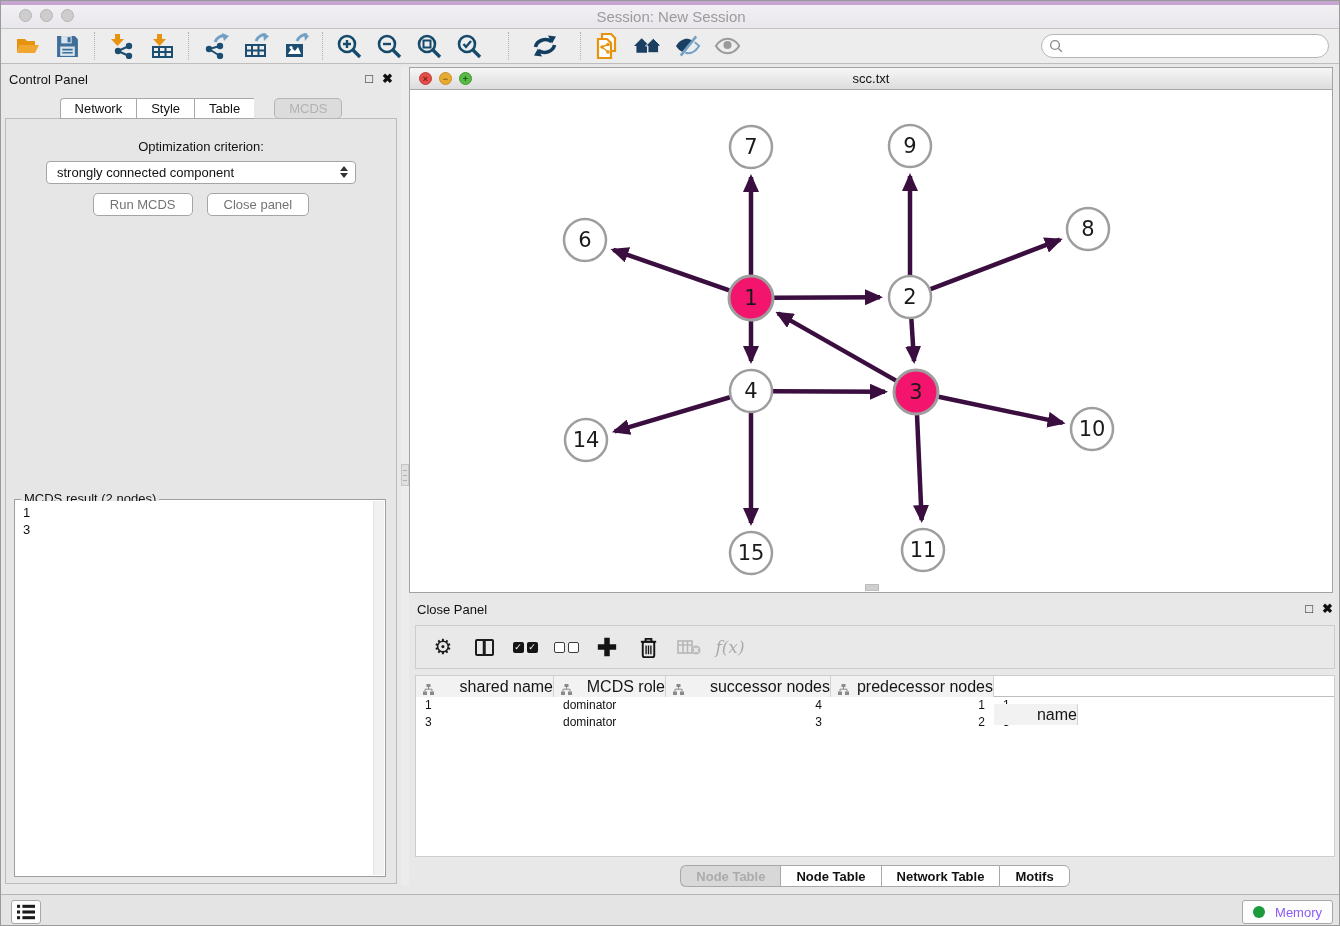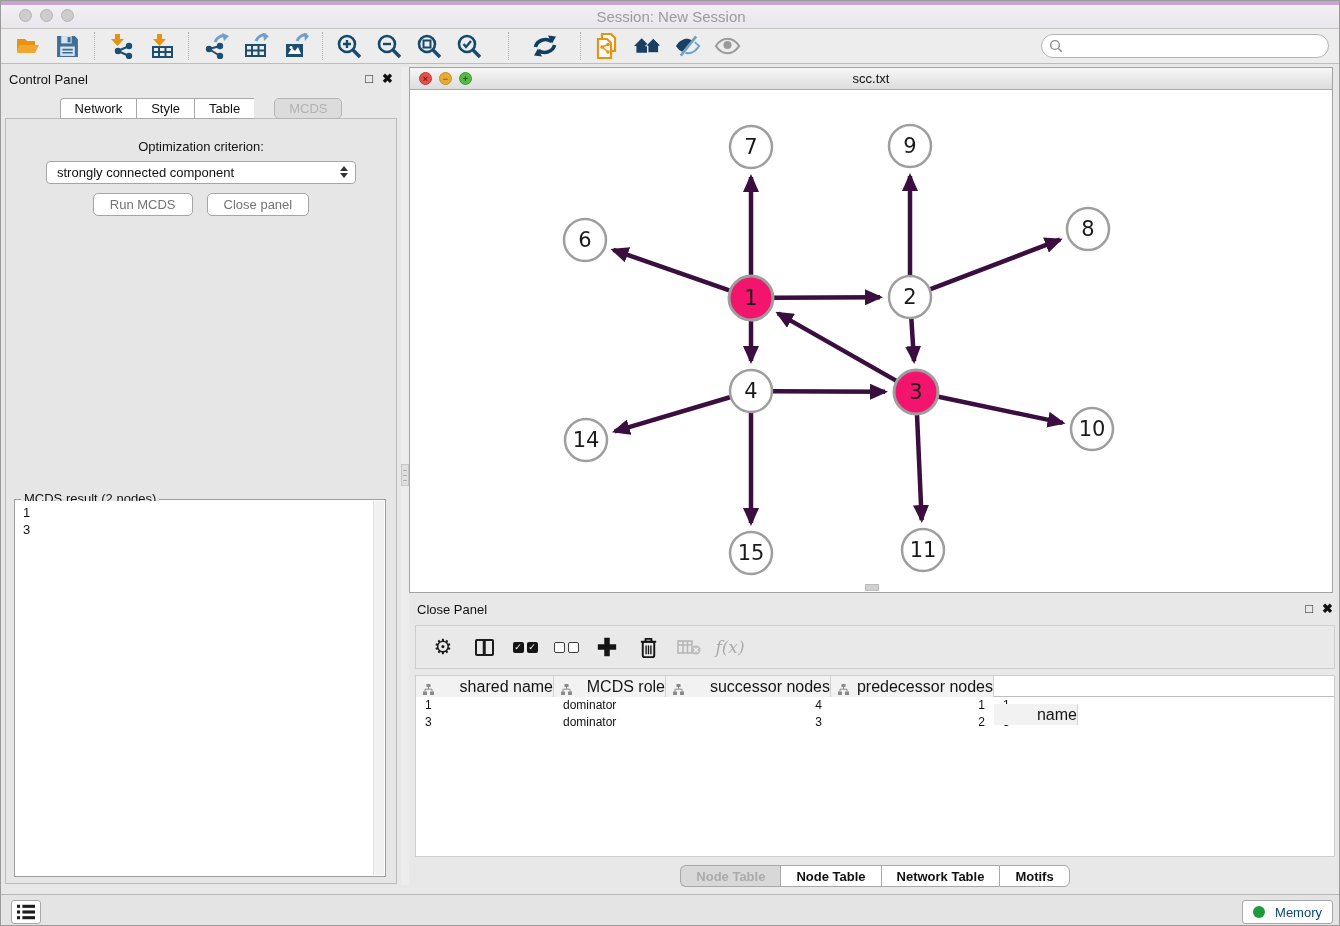--- a/index.html
+++ b/index.html
@@ -112,21 +112,21 @@
   .btab:last-child { border-right:1px solid #a8a8a8; border-radius:0 6px 6px 0; }
   .btab.selected { background:#d8d8d8; color:#ababab; font-weight:bold; }
 
   
   .statusbar { position:absolute; left:0; top:893px; width:1340px; height:33px;
                background:#e4e4e4; border-top:1px solid #b6b6b6; }
   .list-button { position:absolute; left:10px; top:5px; width:30px; height:24px; background:#fdfdfd;
                  border:1px solid #a8a8a8; border-radius:3px; display:flex; align-items:center; justify-content:center; }
   .memory-button { position:absolute; right:8px; top:5px; height:24px; background:#fdfdfd;
                    border:1px solid #a8a8a8; border-radius:3px; display:flex; align-items:center;
-                   gap:10px; padding:0 10px; font-size:13px; color:#0c4a6e; }
+                   gap:10px; padding:0 10px; font-size:13px; color:#8b5cf6; }
   .memory-dot { width:12px; height:12px; border-radius:50%; background:#1d9b3c; }
 </style>
 </head>
 <body>
 
 <div class="app">
 
   <div class="titlebar">
     <div class="accent-strip"></div>
     <div class="traffic-dots">

